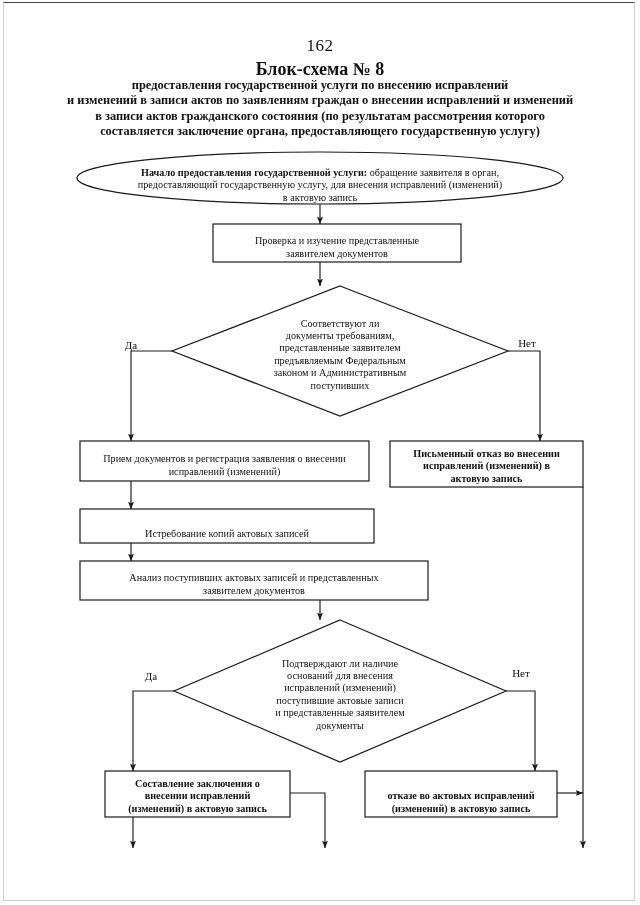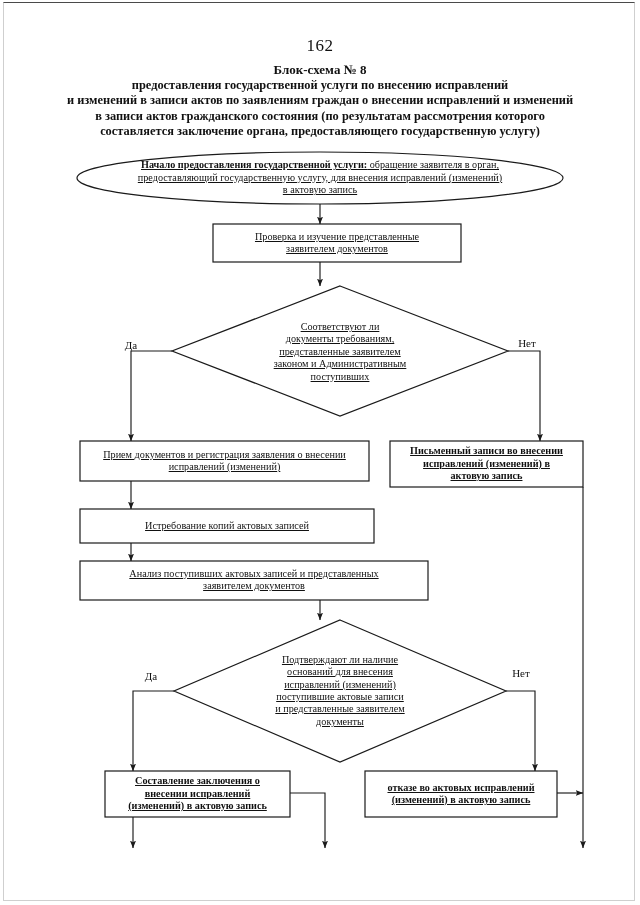--- a/index.html
+++ b/index.html
@@ -5,27 +5,27 @@
   html,body{margin:0;padding:0;background:#ffffff;}
   body{width:640px;height:905px;overflow:hidden;
        font-family:"Liberation Serif","DejaVu Serif",serif;color:#111;}
   #page{position:relative;width:640px;height:678px;background:#fff;}
   .scanborder{position:absolute;left:3px;top:2px;width:632px;height:899px;
               border:1px solid #cfcfcf;border-top:1px solid #4a4a4a;box-sizing:border-box;}
   .pageno{position:absolute;top:36px;left:0;width:640px;text-align:center;
           font-size:17px;letter-spacing:.5px;}
   .title{position:absolute;top:62px;left:18px;width:604px;text-align:center;
          font-weight:bold;font-size:12.4px;line-height:15.6px;}
-  .title .l1{font-size:13px;text-align:center;}
+  .title .l1{font-size:18px;text-align:center;}
   svg{position:absolute;left:0;top:0;width:640px;height:905px;}
   .node-text{font-family:"Liberation Serif","DejaVu Serif",serif;font-size:10.2px;
              line-height:12.4px;text-align:center;color:#111;}
   .node-text.b{font-weight:bold;}
-  .fo-wrap{display:flex;align-items:center;justify-content:center;
-           width:100%;height:100%;text-decoration:underline;}
+  .fo-wrap{display:flex;align-items:flex-end;justify-content:center;
+           width:100%;height:100%;}
   .fo-inner{width:100%;}
   .yn{font-family:"Liberation Serif","DejaVu Serif",serif;font-size:11px;}
 </style>
 </head>
 <body>
 
 <div id="page">
 
   <div class="scanborder"></div>
 
@@ -93,39 +93,40 @@
         </div>
       </div>
     </foreignObject>
 
     <foreignObject x="235" y="312" width="210" height="80">
       <div xmlns="http://www.w3.org/1999/xhtml" class="fo-wrap">
         <div class="fo-inner node-text">
           <div>Соответствуют ли</div>
           <div>документы требованиям,</div>
           <div>представленные заявителем</div>
+          <div>предъявляемым Федеральным</div>
           <div>законом и Административным</div>
           <div>поступивших</div>
         </div>
       </div>
     </foreignObject>
 
     <foreignObject x="84" y="444" width="281" height="34">
       <div xmlns="http://www.w3.org/1999/xhtml" class="fo-wrap">
         <div class="fo-inner node-text">
           <div>Прием документов и регистрация заявления о внесении</div>
           <div>исправлений (изменений)</div>
         </div>
       </div>
     </foreignObject>
 
     <foreignObject x="393" y="443" width="187" height="42">
       <div xmlns="http://www.w3.org/1999/xhtml" class="fo-wrap">
         <div class="fo-inner node-text b">
-          <div>Письменный записи во внесении</div>
+          <div>Письменный отказ во внесении</div>
           <div>исправлений (изменений) в</div>
           <div>актовую запись</div>
         </div>
       </div>
     </foreignObject>
 
     <foreignObject x="84" y="512" width="286" height="28">
       <div xmlns="http://www.w3.org/1999/xhtml" class="fo-wrap">
         <div class="fo-inner node-text">
           <div>Истребование копий актовых записей</div>

